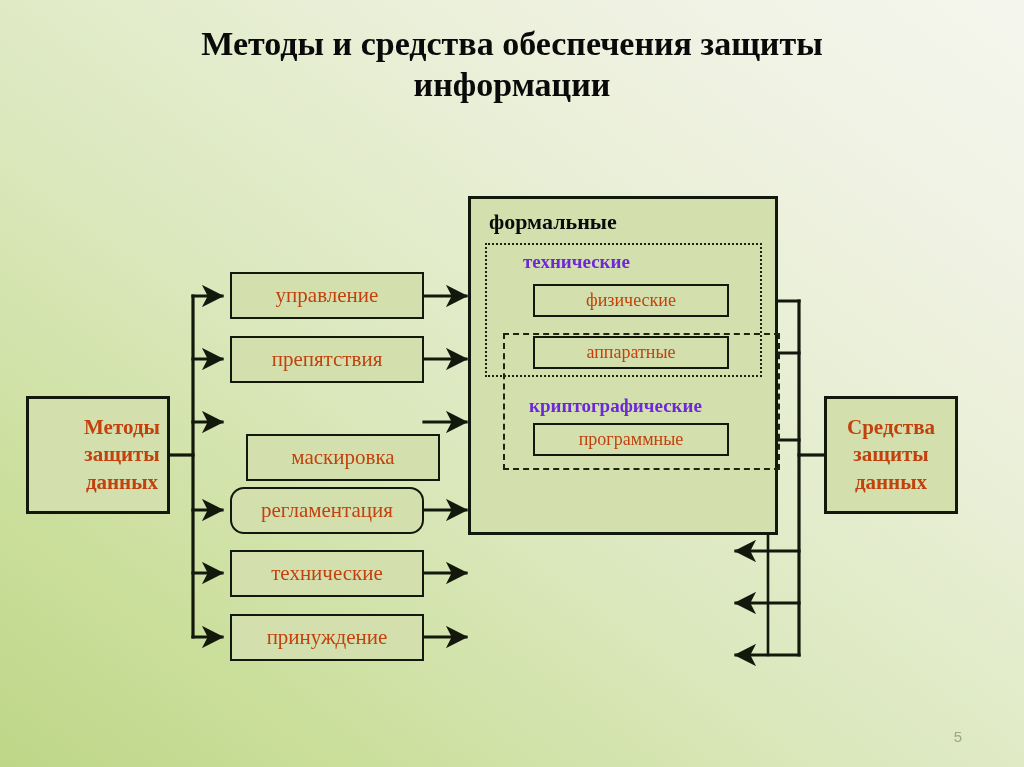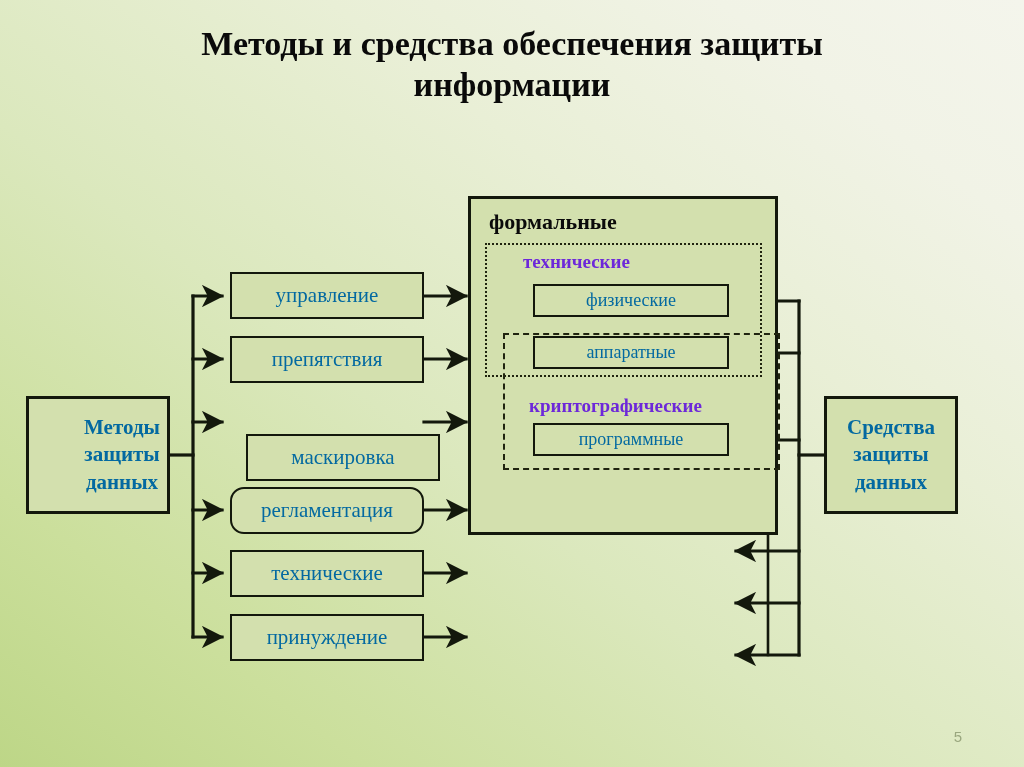--- a/index.html
+++ b/index.html
@@ -41,21 +41,21 @@
   
   .box {
     position: absolute;
     box-sizing: border-box;
     background: #d3e0ae;
     border: 3px solid #13180c;
     display: flex;
     align-items: center;
     justify-content: center;
     text-align: center;
-    color: #0369a1;
+    color: #c2410c;
   }
   .root-box {
     font-weight: bold;
     font-size: 21px;
     line-height: 1.30;
     flex-direction: column;
   }
   .method-box {
     font-size: 21px;
     border-width: 2px;

